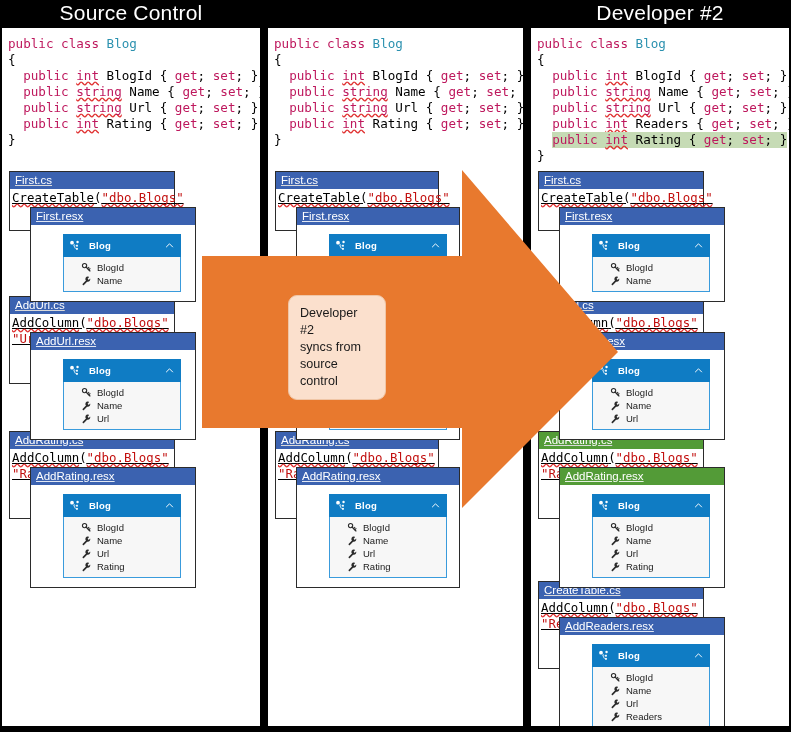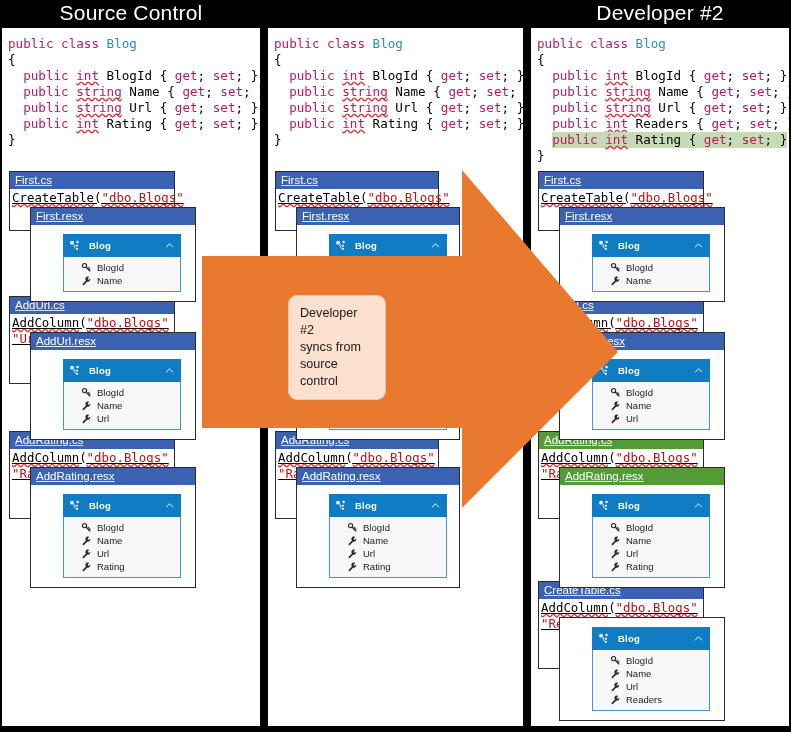--- a/index.html
+++ b/index.html
@@ -588,20 +588,23 @@
     </div>
         <div class="fileset" style="left:4px; top:553px; width:252px; height:208px;">
       <div class="cs-card" style="left:3px; top:0; width:166px; height:88px;">
         <div class="card-head ">
           <span>CreateTable.cs</span>
         </div>
         <div class="card-code"><span class="sq">AddColumn</span>(<span class="str sq">"dbo.Blogs"</span></div>
             <div class="card-code"><span class="str">"Readers"</span></div>
       </div>
       <div class="resx-card" style="left:24px; top:36px; width:166px;">
+        <div class="card-head ">
+          <span>AddReaders.resx</span>
+        </div>
         <div class="resx-body">
           <div class="entity">
       <div class="entity-head">
         <svg class="ico" viewBox="0 0 16 16" style="width:12px;height:12px">
     <circle cx="4" cy="3.6" r="2.5" fill="#ffffff"></circle>
     <circle cx="11.4" cy="2.6" r="1.6" fill="#ffffff"></circle>
     <rect x="9.4" y="6.4" width="2.4" height="2.4" fill="#ffffff"></rect>
     <rect x="9.4" y="10.6" width="2.4" height="2.4" fill="#ffffff"></rect>
     <path d="M6.2 5.6 L8.6 7.6 M6.2 6.8 L8.6 11.6" stroke="#ffffff" stroke-width="1.1" fill="none"></path>
   </svg>

